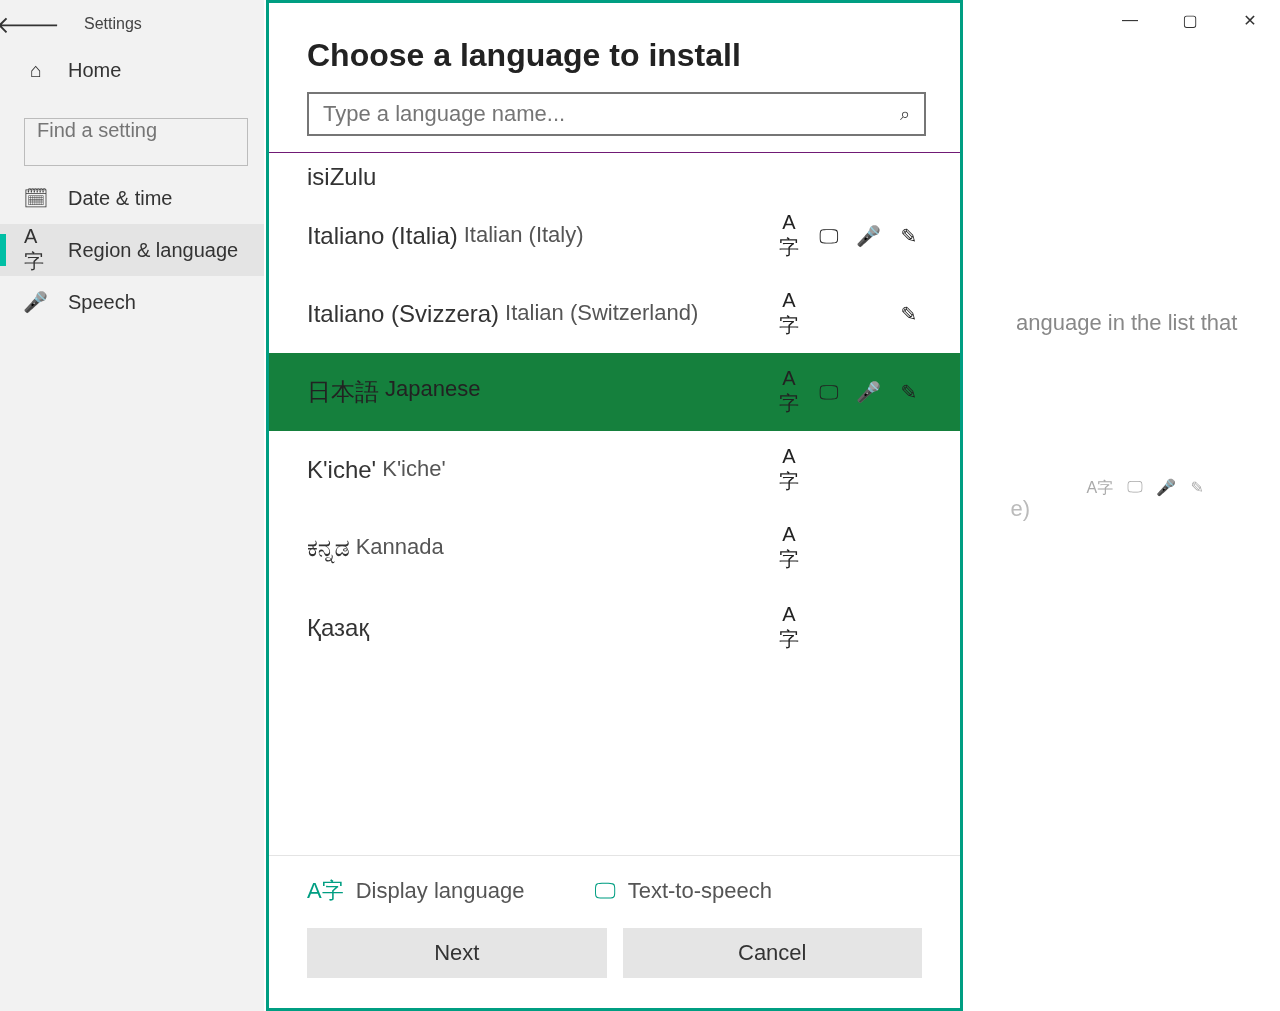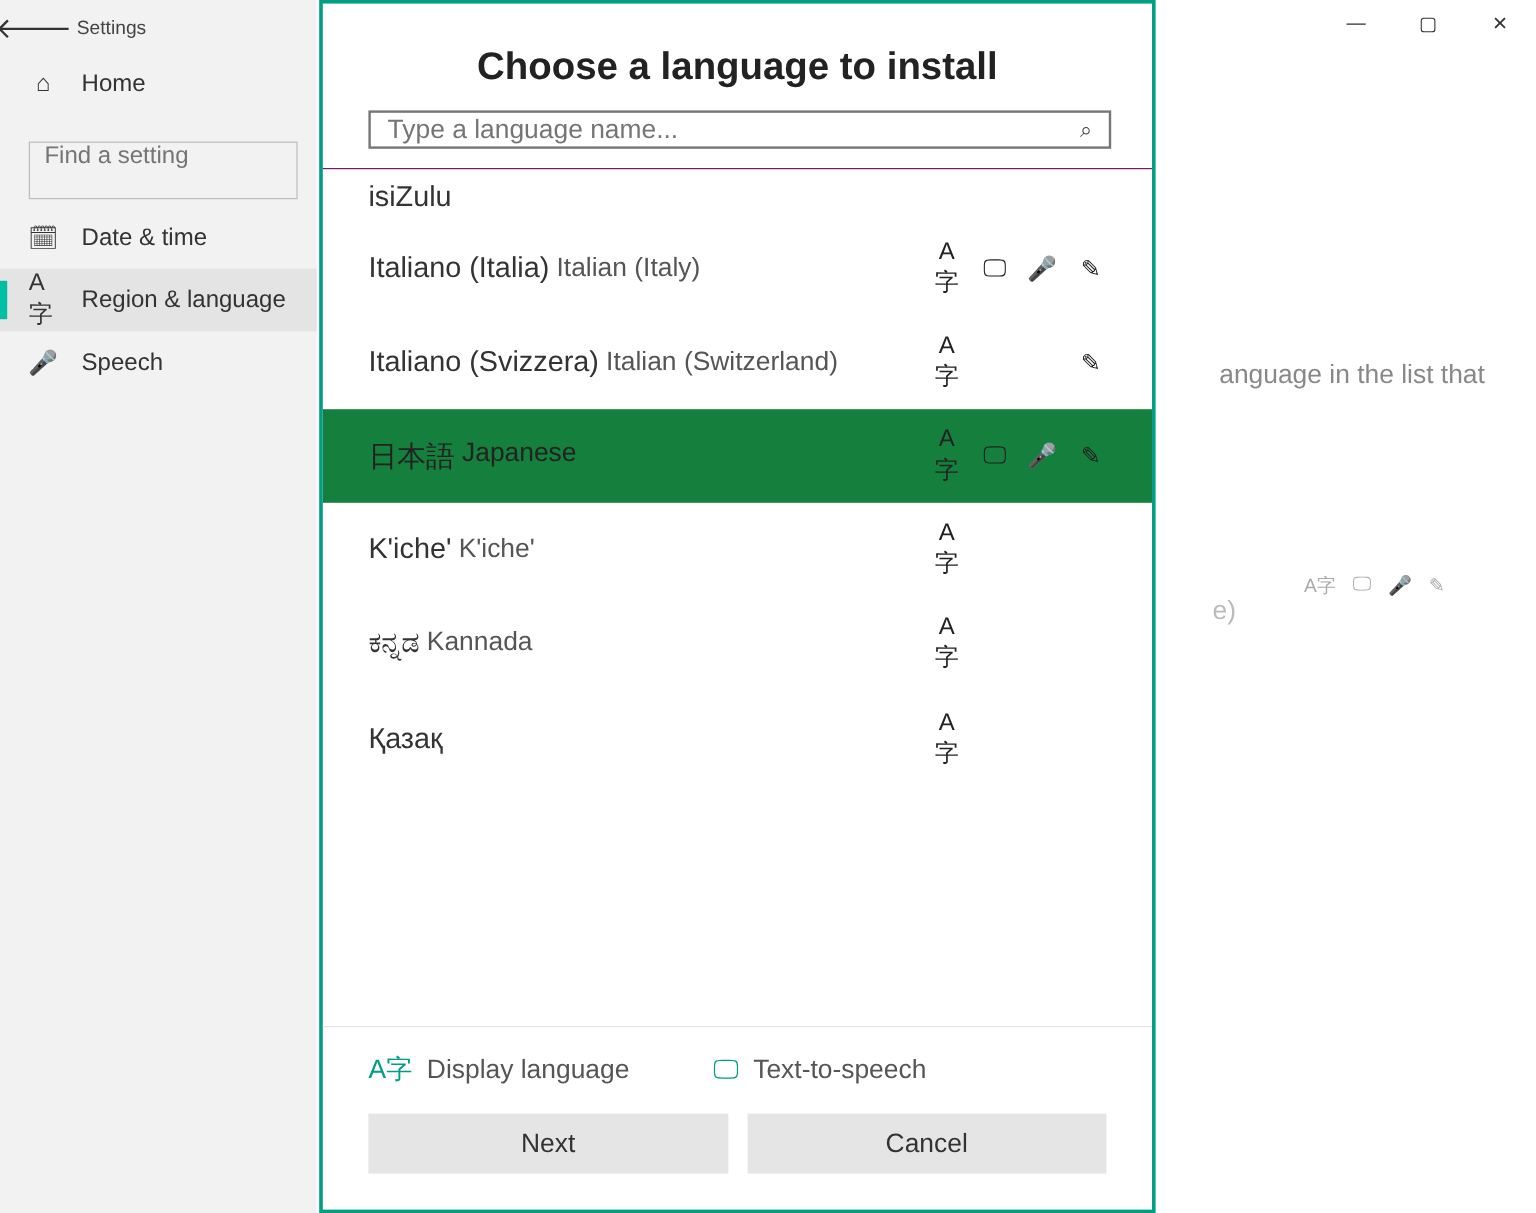--- a/index.html
+++ b/index.html
@@ -15,21 +15,21 @@
     position: absolute; inset: 0;
     background: linear-gradient(to right, #f2f2f2 0 264px, #ffffff 264px 100%);
   }
   .bg-header {
     display: flex; align-items: center; height: 48px; padding-left: 8px;
   }
   .bg-back-icon {
     width: 40px; height: 40px; display:flex;align-items:center;justify-content:center;
     font-size: 24px; color:#333;
   }
-  .bg-title { font-size: 16px; margin-left: 16px; color:#444;}
+  .bg-title { font-size: 16px; margin-left: 36px; color:#444;}
   .bg-winctrls {
     position:absolute; right:0; top:0; display:flex;
   }
   .bg-winctrls div {
     width:60px; height:40px; display:flex;align-items:center;justify-content:center;
     font-size:16px; color:#333;
   }
   .sidebar { position:absolute; left:0; top:44px; width:264px; }
   .side-item {
     display:flex; align-items:center; padding: 14px 16px 14px 24px; font-size:20px;
@@ -44,37 +44,37 @@
   }
   .side-icon { width:24px; height:24px; display:flex;align-items:center;justify-content:center; font-size:20px;}
   .side-search {
     margin: 22px 16px 6px 24px; height:48px; border:1px solid #bcbcbc;
     display:flex;align-items:flex-start; padding:0 12px;
   }
   .side-search input {
     border:none; outline:none; background:transparent; font-size:20px; width:100%; color:#666;
   }
   .bg-right-hint {
-    position:absolute; right:24px; top:299px; color:#888; font-size:22px; width:240px; text-align:left;
+    position:absolute; right:24px; top:310px; color:#888; font-size:22px; width:240px; text-align:left;
   }
   .bg-right-icons {
     position:absolute; right:76px; top:478px; display:flex; gap:14px; color:#aaa;
   }
 
   
   .modal {
     position:absolute; left:266px; top:0; width:697px; height:1011px;
     background:#fff; border:3px solid #009e82;
     display:flex; flex-direction:column;
   }
   .modal-title {
-    font-size:32px; font-weight:600; padding: 34px 38px 18px 38px; color:#222;text-align:center;
+    font-size:32px; font-weight:600; padding: 34px 38px 18px 38px; color:#222;
   }
   .modal-search {
-    margin: 0 34px 16px 38px; border:2px solid #767676; height:32px;
+    margin: 0 34px 16px 38px; border:2px solid #767676; height:44px;
     display:flex; align-items:center; padding:0 14px;
   }
   .modal-search input {
     border:none; outline:none; flex:1; font-size:22px; color:#666; background:transparent;
   }
   .modal-search .search-glyph { font-size:18px; color:#444; }
   .lang-list {
     flex:1; overflow:hidden; border-top:1px solid #701a75; border-bottom:1px solid #e4e4e4;
   }
   .lang-row {

